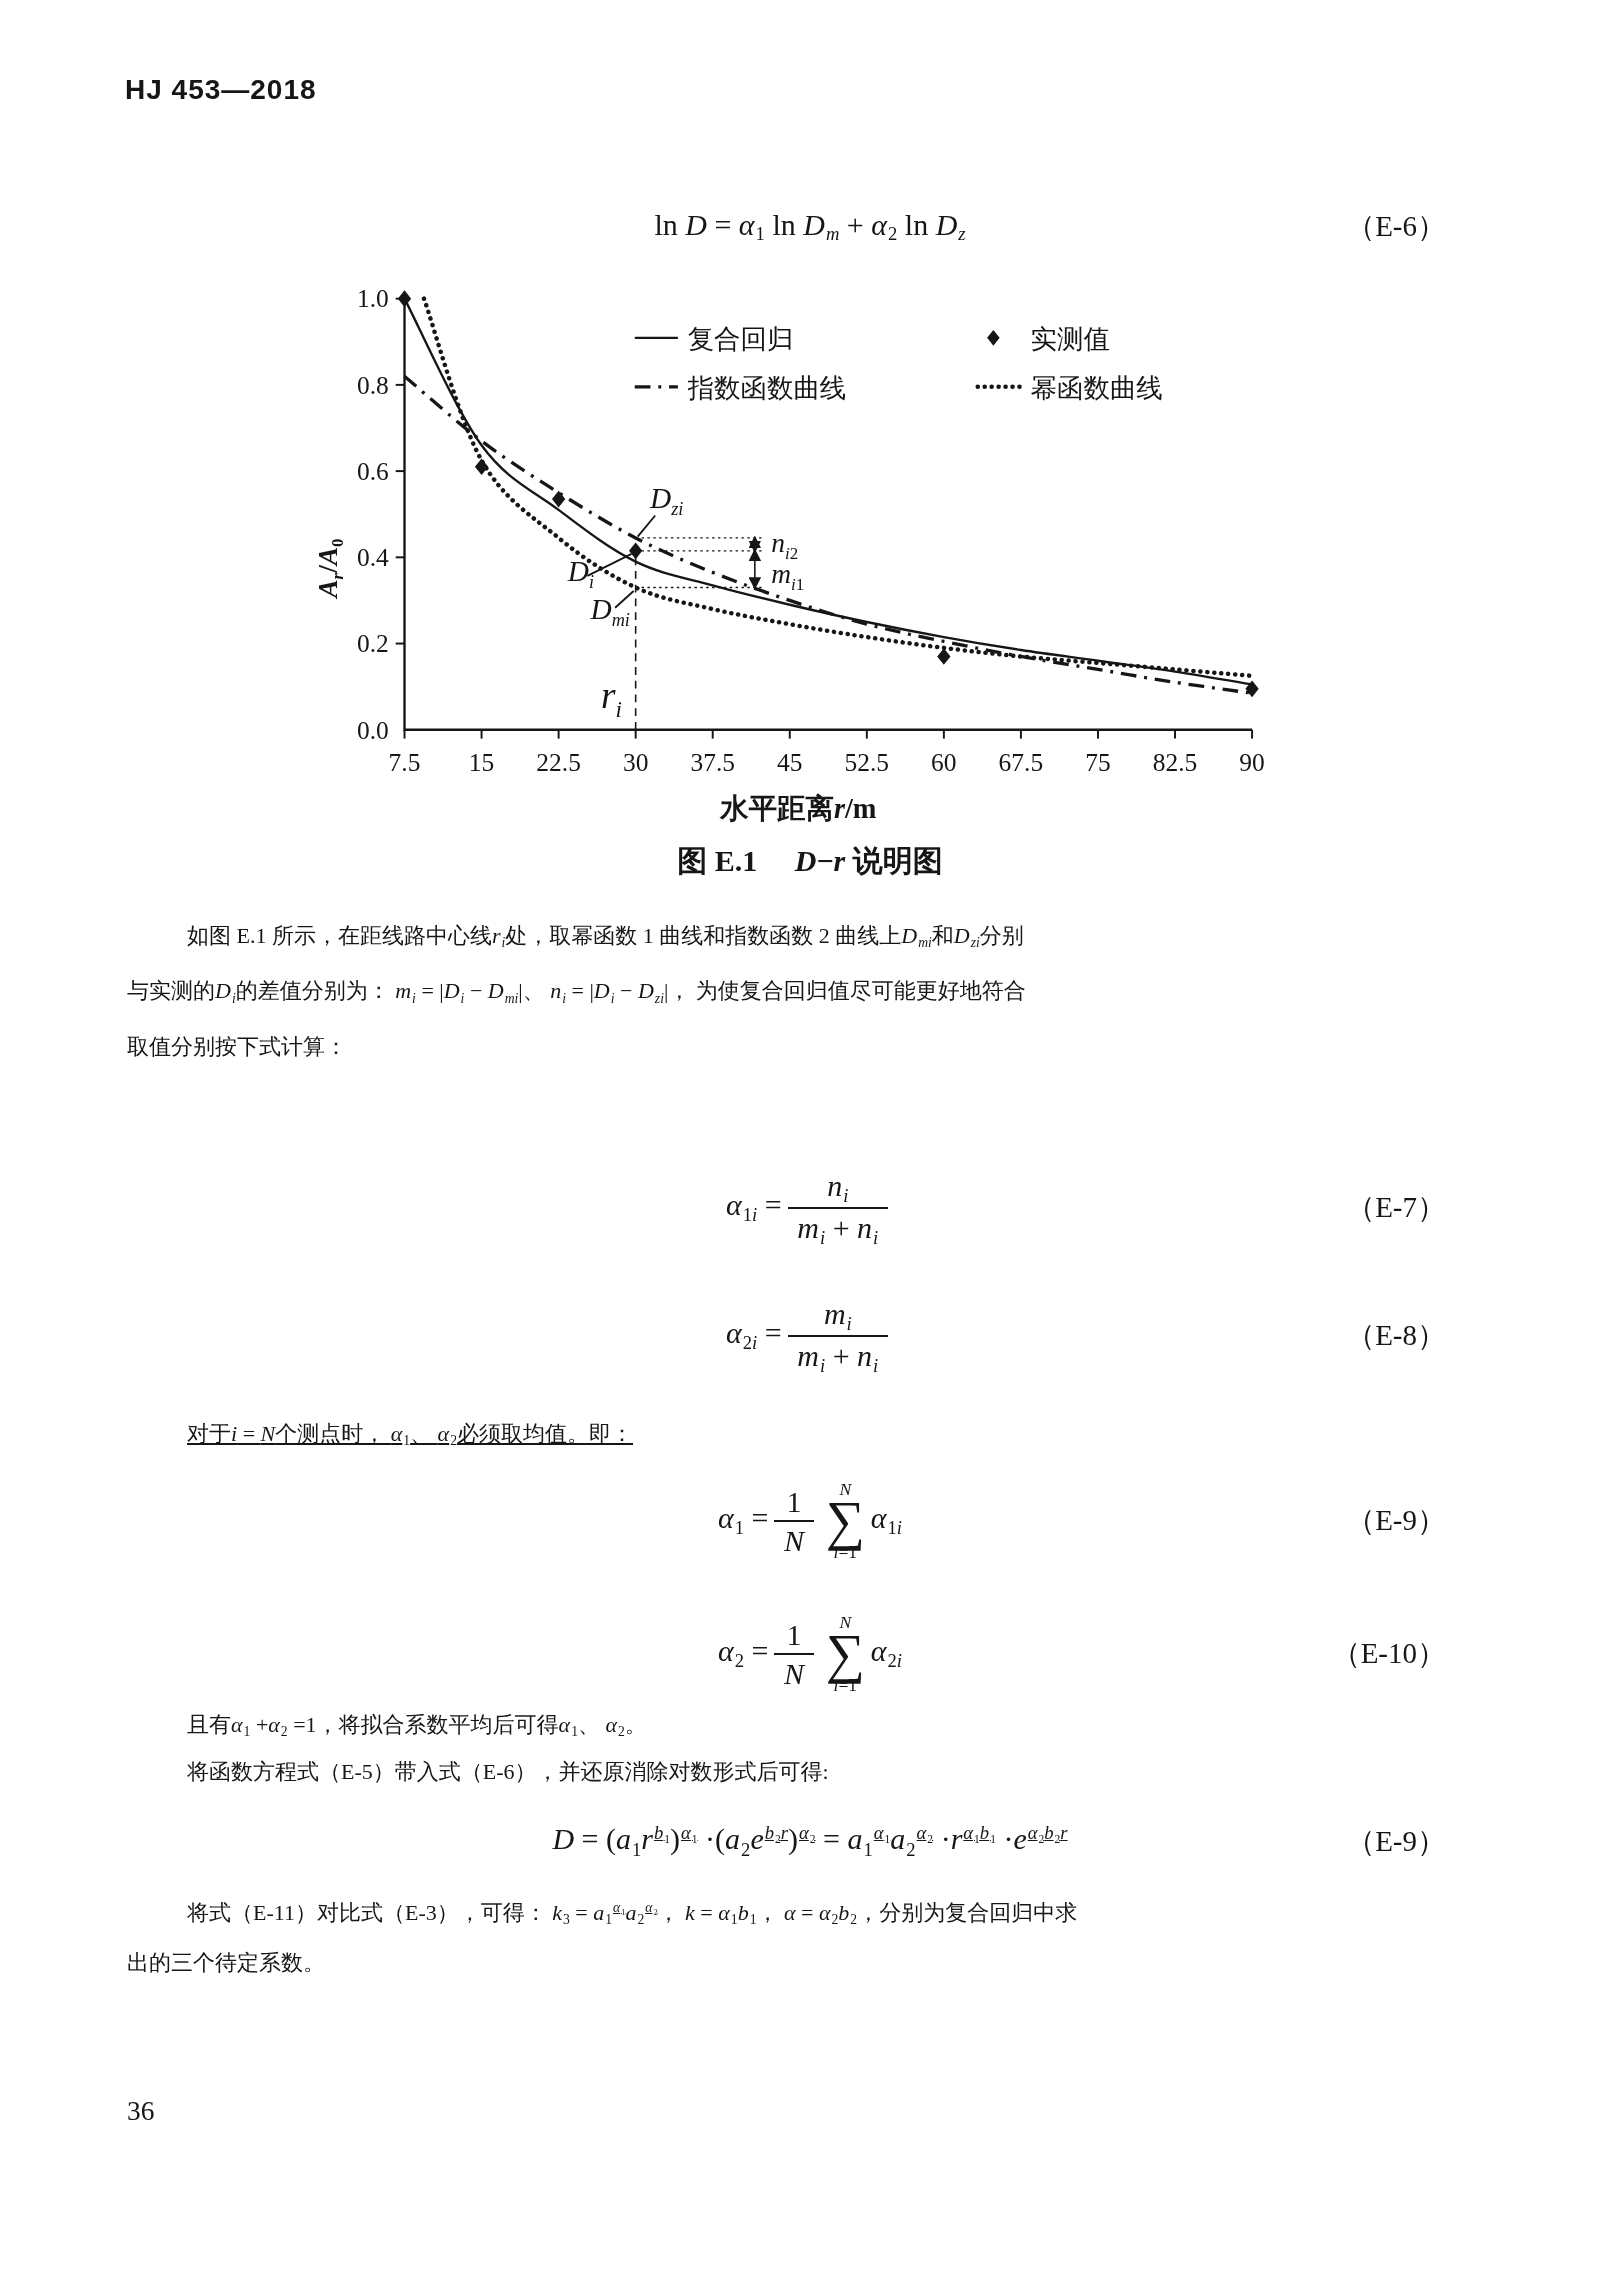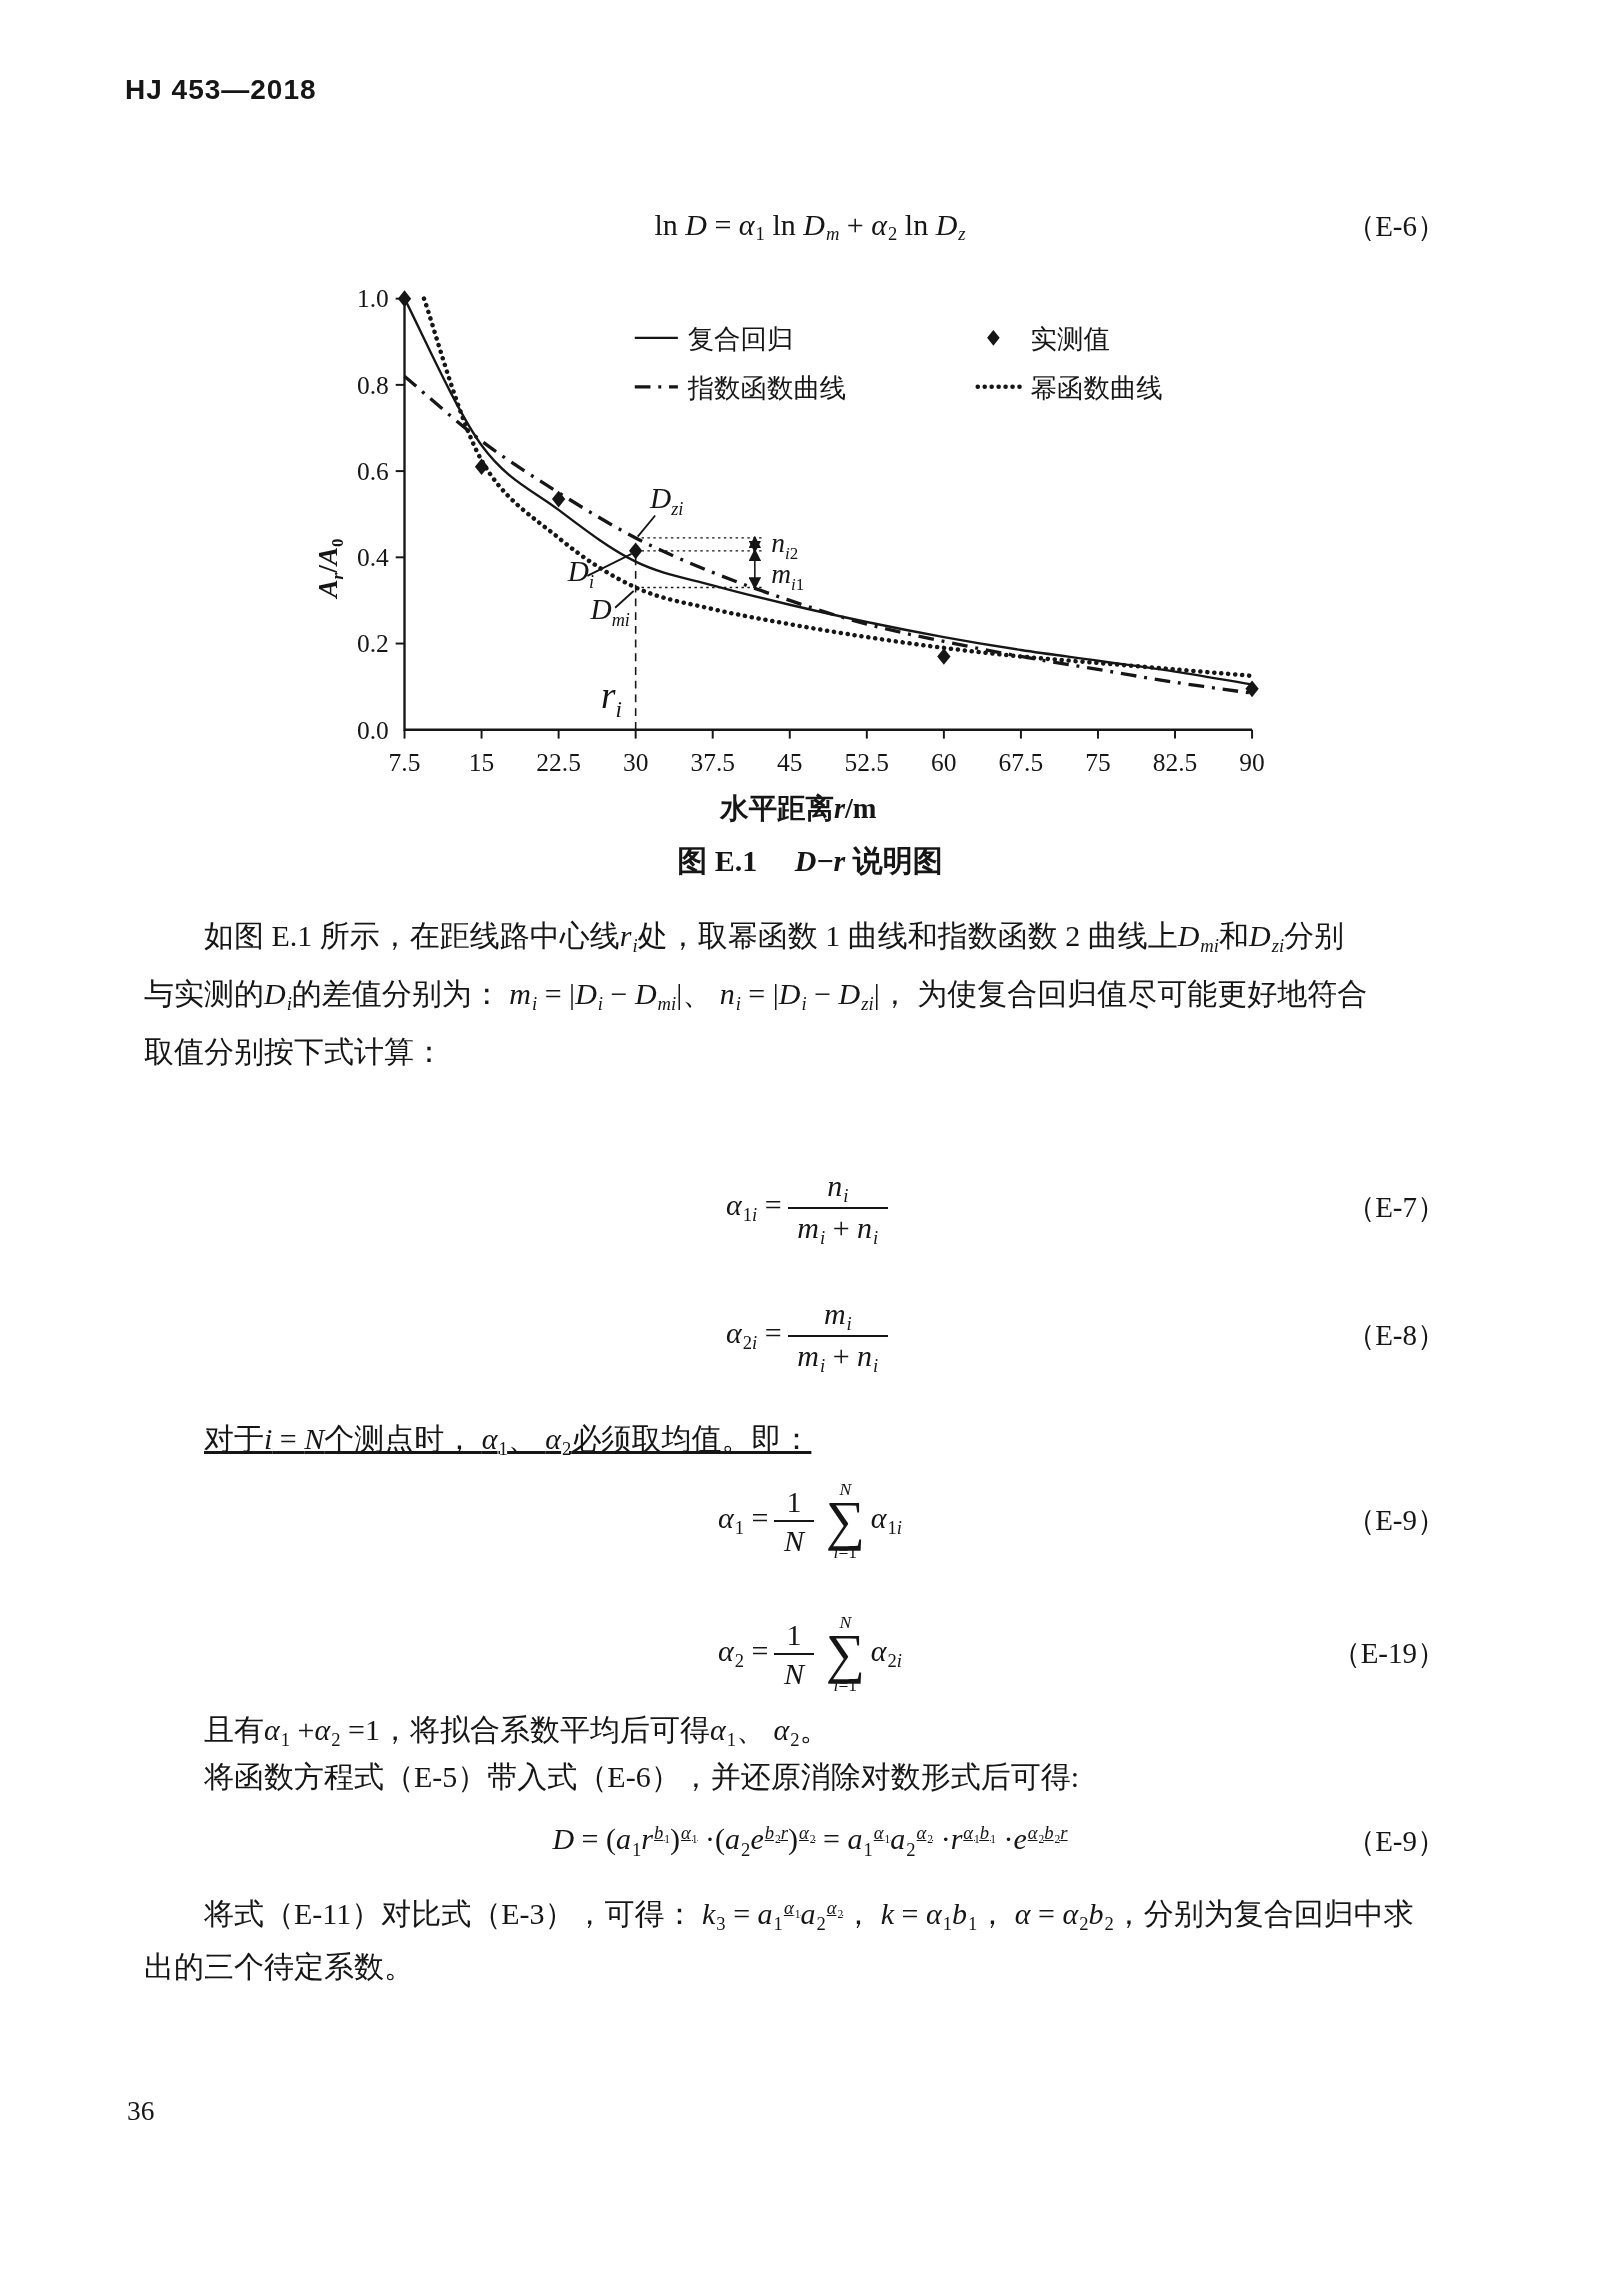--- a/index.html
+++ b/index.html
@@ -17,21 +17,21 @@
   .msub { font-size:0.62em; vertical-align:-0.32em; margin-left:1px; }
   .msup { font-size:0.62em; vertical-align:0.55em; margin-left:1px;text-decoration:underline; }
   .frac { display:inline-flex; flex-direction:column; text-align:center; vertical-align:middle; margin:0 5.9px; line-height:1.25; }
   .fnum { padding:0 9.8px; }
   .fden { border-top:2px solid #161616; padding:0 9.8px; }
   .sum { display:inline-flex; flex-direction:column; align-items:center; vertical-align:middle; line-height:1; margin:0 5.9px; }
   .sum .lim { font-size:17.6px; line-height:1.1; }
   .sum .sig { font-size:55px; line-height:0.8; }
 
   .caption { left:127px; top:841px; width:1366px; text-align:center; font-weight:bold; font-size:30px; }
-  .para { left:144px; width:1372px; font-size:30px; }
+  .para { left:127px; width:1372px; font-size:22px; }
   .p1 { top:912px; line-height:48px; }
   .p2 { top:1419px;text-decoration:underline; }
   .p3 { top:1710px; }
   .p4 { top:1757px; }
   .p5 { top:1886px; line-height:43px; }
   .ti { text-indent:60px; }
 
   .chart-wrap { left:235px; top:274px; width:1166px; height:549px; }
   svg text { font-family:"Liberation Serif", serif; fill:#161616; }
 </style>
@@ -176,21 +176,21 @@
 
 <div class="eqrow" style="top:1599px;height:110px;">
   <span class="math"><span><i>α</i><span class="msub">2</span> =</span><span class="frac">
         <span class="fnum">1</span>
         <span class="fden"><i>N</i></span>
       </span><span class="sum">
         <span class="lim"><i>N</i></span>
         <span class="sig">∑</span>
         <span class="lim"><i>i</i>=1</span>
       </span><span><i>α</i><span class="msub">2<i>i</i></span></span></span>
-  <span class="eqno">（E-19）</span>
+  <span class="eqno">（E-10）</span>
 </div>
 
 <div class="abs para p3 ti">且有<i>α</i><span class="msub">1</span> +<i>α</i><span class="msub">2</span> =1，将拟合系数平均后可得<i>α</i><span class="msub">1</span>、 <i>α</i><span class="msub">2</span>。</div>
 <div class="abs para p4 ti">将函数方程式（<span class="mrm">E-5</span>）带入式（<span class="mrm">E-6</span>），并还原消除对数形式后可得:</div>
 
 <div class="eqrow" style="top:1819px;height:45px;">
   <span class="math"><i>D</i> = (<i>a</i><span class="msub">1</span><i>r</i><span class="msup"><i>b</i><span class="msub">1</span></span>)<span class="msup"><i>α</i><span class="msub">1</span></span> ·(<i>a</i><span class="msub">2</span><i>e</i><span class="msup"><i>b</i><span class="msub">2</span><i>r</i></span>)<span class="msup"><i>α</i><span class="msub">2</span></span> = <i>a</i><span class="msub">1</span><span class="msup"><i>α</i><span class="msub">1</span></span><i>a</i><span class="msub">2</span><span class="msup"><i>α</i><span class="msub">2</span></span> ·<i>r</i><span class="msup"><i>α</i><span class="msub">1</span><i>b</i><span class="msub">1</span></span> ·<i>e</i><span class="msup"><i>α</i><span class="msub">2</span><i>b</i><span class="msub">2</span><i>r</i></span></span>
   <span class="eqno">（E-9）</span>
 </div>
 

